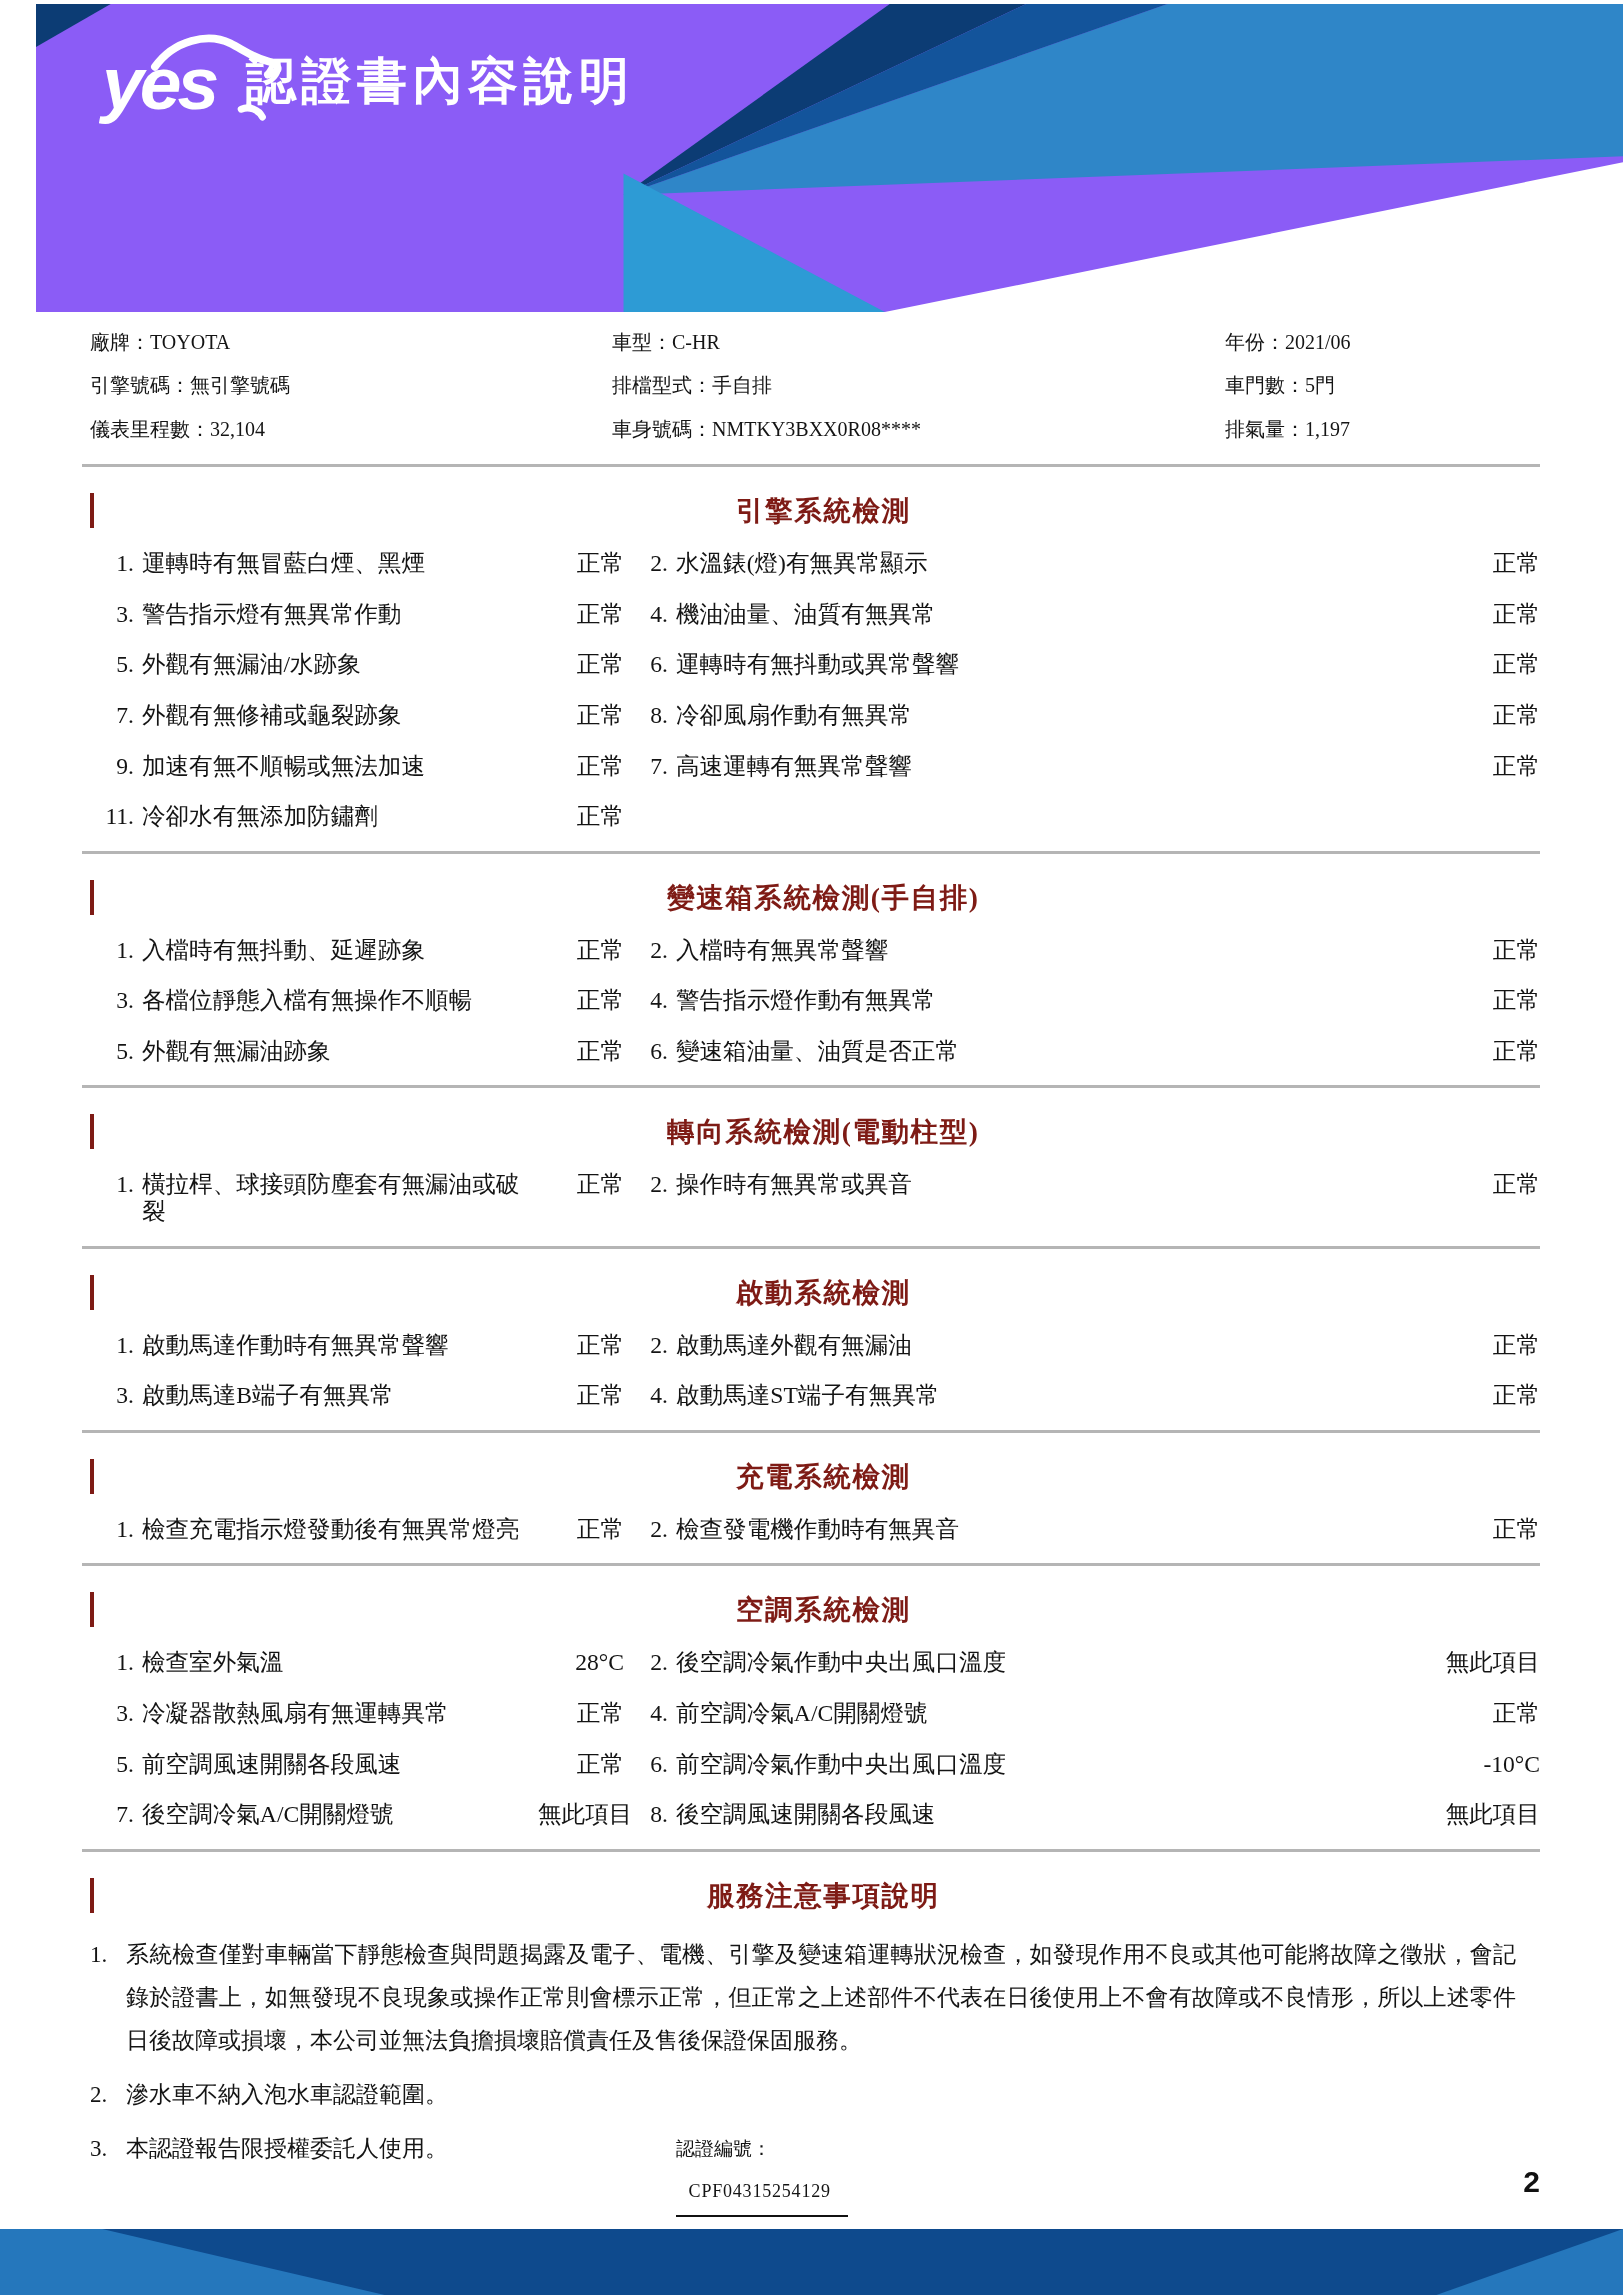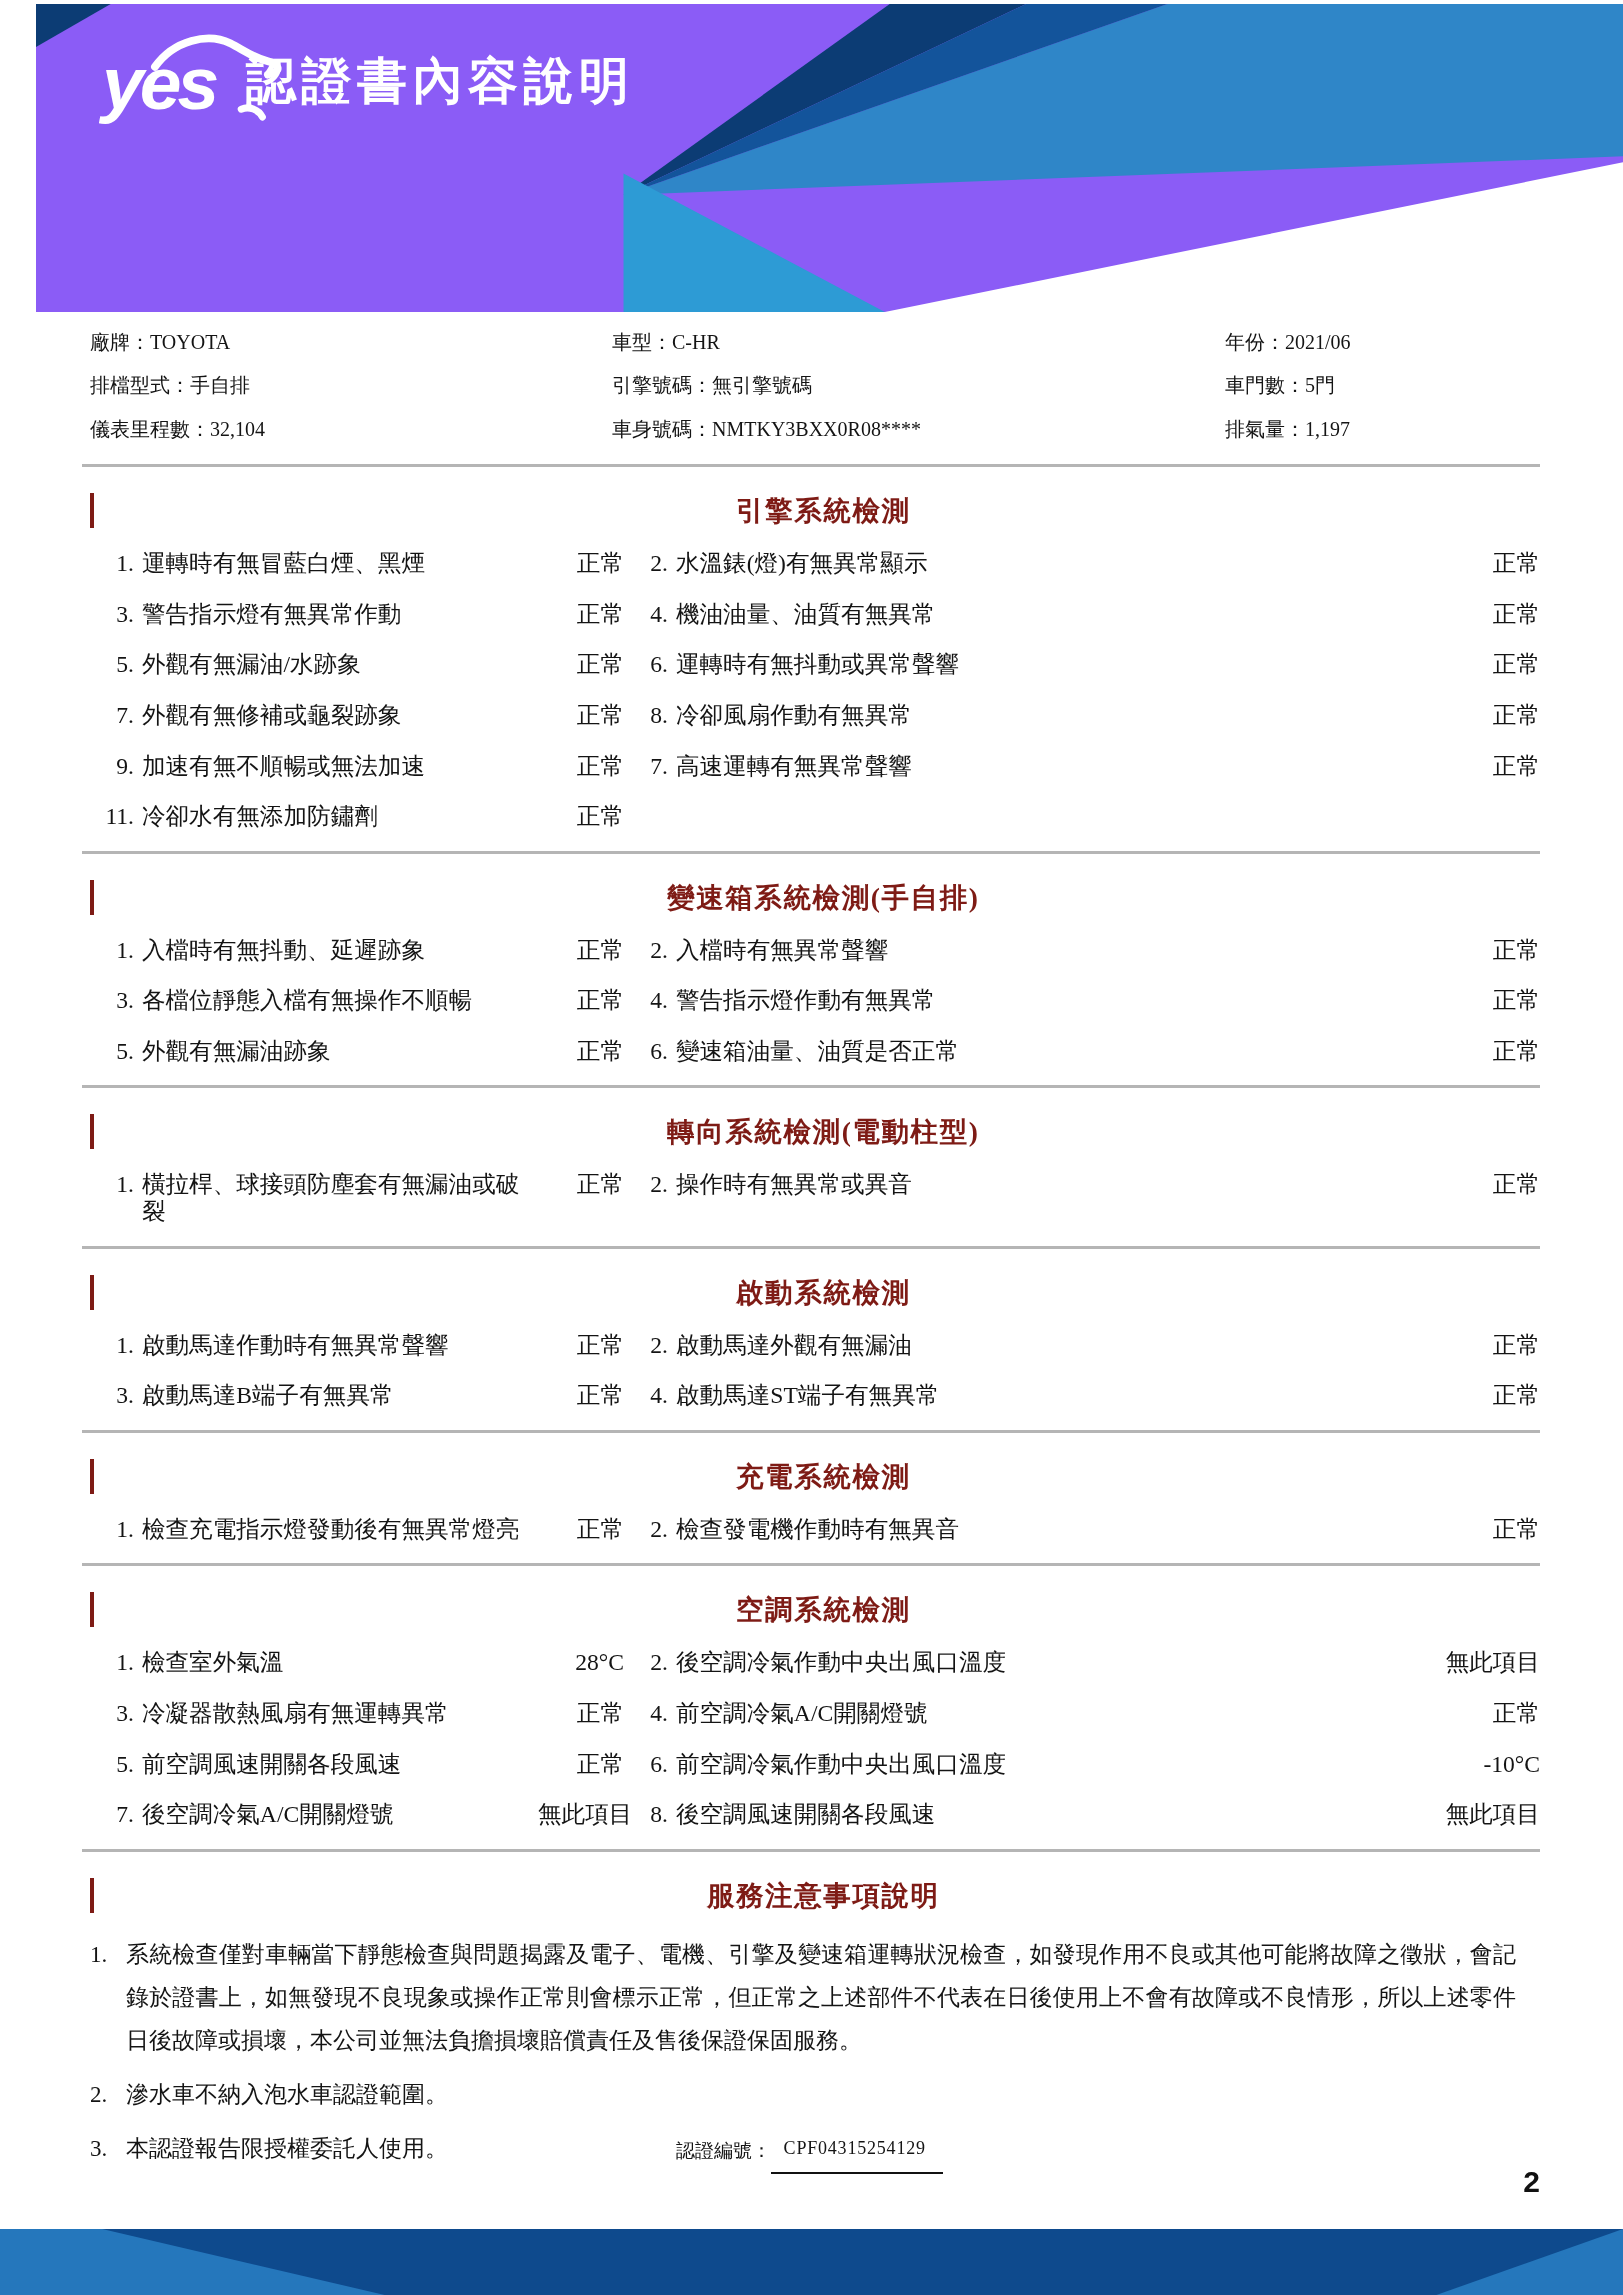--- a/index.html
+++ b/index.html
@@ -30,21 +30,21 @@
   .items{display:grid;grid-template-columns:448px 86px 1fr 126px;row-gap:23.6px;
          margin-top:22px;font-size:23.6px;line-height:27px;}
   .lbl-cell{display:flex;}
   .num{flex:0 0 44px;text-align:right;padding-right:7.9px;}
   .val{text-align:right;white-space:nowrap;}
   
   .notes-list{margin-top:20.4px;font-size:23px;}
   .note-row{display:flex;margin-top:11px;line-height:43px;}
   .note-num{flex:0 0 36px;text-align:left;}
   .note-text{text-align:justify;max-width:1390px;}
-  .cert{display:inline-flex;align-items:center;margin-left:228px;}
+  .cert{display:inline-flex;align-items:flex-start;margin-left:228px;flex-direction:column;}
   .cert-label{font-size:19px;}
   .cert-number{font-size:18px;border-bottom:2.4px solid #111;padding:0 17.3px 1.6px 12.6px;letter-spacing:0.8px;}
   
   .page-num{position:absolute;right:83px;bottom:96px;font-family:"Liberation Sans","DejaVu Sans",sans-serif;
             font-weight:bold;font-size:30px;color:#111;}
   .footer{position:absolute;left:0;bottom:0;width:1623px;height:66px;background:#2577bc;}
   .footer .shape{position:absolute;inset:0;}
   .ft-dark{background:#0e4a8d;clip-path:polygon(6.3% 0,100% 0,88.5% 100%,23.7% 100%);}
 </style>
 </head>
@@ -67,22 +67,22 @@
       </svg>
     </div>
     <div class="title">認證書內容說明</div>
   </div>
 
   <div class="content">
     <div class="info-grid" id="info-grid">
         <div class="info-cell"><span class="info-label">廠牌：</span><span class="info-value">TOYOTA</span></div>
         <div class="info-cell"><span class="info-label">車型：</span><span class="info-value">C-HR</span></div>
         <div class="info-cell"><span class="info-label">年份：</span><span class="info-value">2021/06</span></div>
+        <div class="info-cell"><span class="info-label">引擎號碼：</span><span class="info-value">無引擎號碼</span></div>
         <div class="info-cell"><span class="info-label">排檔型式：</span><span class="info-value">手自排</span></div>
-        <div class="info-cell"><span class="info-label">引擎號碼：</span><span class="info-value">無引擎號碼</span></div>
         <div class="info-cell"><span class="info-label">車門數：</span><span class="info-value">5門</span></div>
         <div class="info-cell"><span class="info-label">儀表里程數：</span><span class="info-value">32,104</span></div>
         <div class="info-cell"><span class="info-label">車身號碼：</span><span class="info-value">NMTKY3BXX0R08****</span></div>
         <div class="info-cell"><span class="info-label">排氣量：</span><span class="info-value">1,197</span></div>
       </div>
     <div class="rule"></div>
     <div id="sections">
         <div class="sec-title">引擎系統檢測</div>
         <div class="items">
           <div class="lbl-cell">

